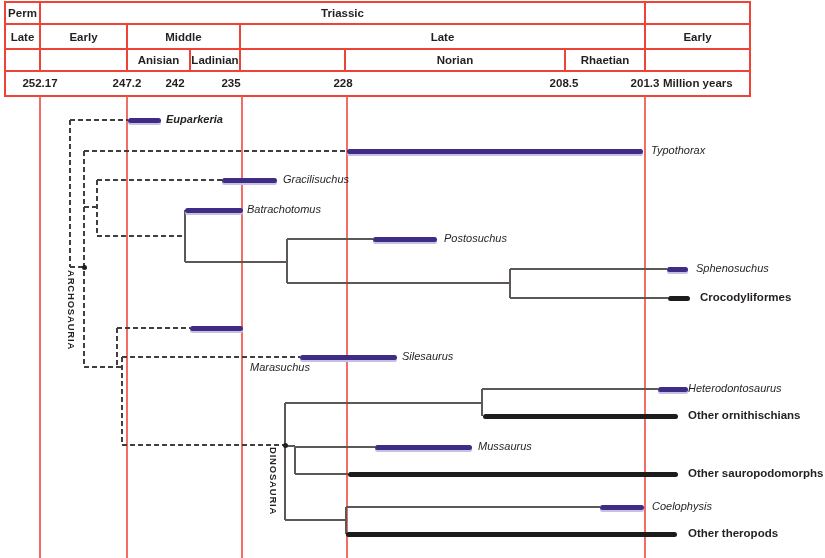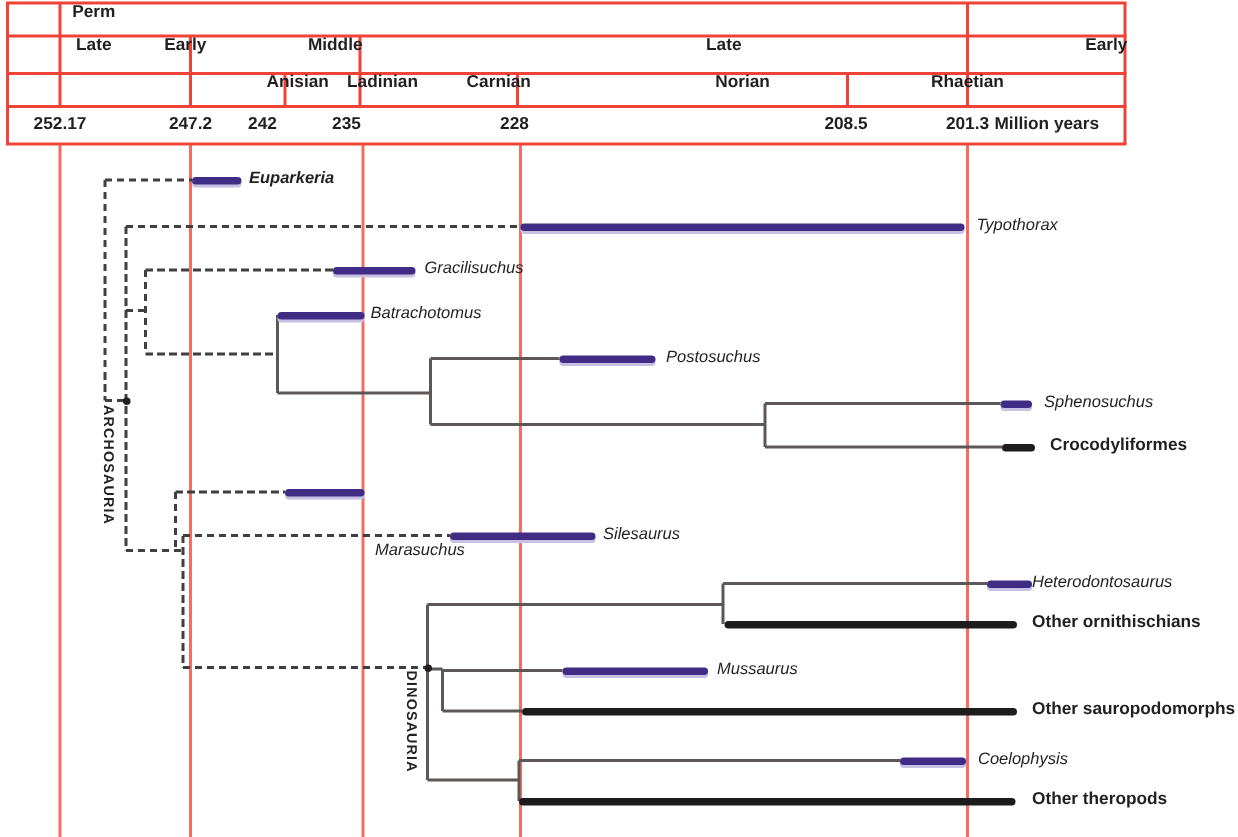--- a/index.html
+++ b/index.html
@@ -1,21 +1,21 @@
 <!DOCTYPE html>
 <html><head>
 <meta charset="utf-8">
 <style>
   html,body{margin:0;padding:0;background:#ffffff;}
   #fig{position:relative;width:825px;height:558px;background:#fff;overflow:hidden;
        font-family:"Liberation Sans",sans-serif;}
   .hred,.vred{position:absolute;background:#ef4338;}
   .vgrid{position:absolute;background:#f05348;opacity:.85;}
-  .cell{position:absolute;display:flex;align-items:flex-start;justify-content:center;
-        font-weight:700;font-size:11.5px;color:#231f20;letter-spacing:0;margin-left:40px;}
+  .cell{position:absolute;display:flex;align-items:center;justify-content:center;
+        font-weight:700;font-size:11.5px;color:#231f20;letter-spacing:0;}
   .cell.dual{justify-content:space-between;padding:0 4px;box-sizing:border-box;}
   .tick{position:absolute;transform:translateX(-50%);font-weight:700;font-size:11.5px;color:#231f20;white-space:nowrap;}
   .unit{position:absolute;font-weight:700;font-size:11.5px;color:#231f20;white-space:nowrap;}
   .eh-d{position:absolute;height:1.5px;background:repeating-linear-gradient(90deg,#3f3f3f 0 5px,transparent 5px 8px);}
   .ev-d{position:absolute;width:1.5px;background:repeating-linear-gradient(180deg,#3f3f3f 0 5px,transparent 5px 8px);}
   .eh-s{position:absolute;height:1.4px;background:#5b5857;}
   .ev-s{position:absolute;width:1.4px;background:#5b5857;}
   .bar{position:absolute;height:5px;border-radius:2.5px;}
   .bar.p{background:#3e2c85;box-shadow:0 2px 0 #c6c0e2;}
   .bar.k{background:#1d1b1c;}
@@ -34,20 +34,23 @@
     <div class="hred" style="position: absolute; left: 4px; top: 23px; width: 747px; height: 2px;"></div>
     <div class="hred" style="position: absolute; left: 4px; top: 48px; width: 747px; height: 2px;"></div>
     <div class="hred" style="position: absolute; left: 4px; top: 70px; width: 747px; height: 2px;"></div>
     <div class="hred" style="position: absolute; left: 4px; top: 95px; width: 747px; height: 2px;"></div>
     <div class="vred" style="position: absolute; left: 4px; top: 2px; width: 2px; height: 22px;"></div>
     <div class="vred" style="position: absolute; left: 39px; top: 2px; width: 2px; height: 22px;"></div>
     <div class="vred" style="position: absolute; left: 644px; top: 2px; width: 2px; height: 22px;"></div>
     <div class="vred" style="position: absolute; left: 749px; top: 2px; width: 2px; height: 22px;"></div>
     <div class="cell" style="left: 5px; top: 2px; width: 35px; height: 22px;">
       <span>Perm</span>
+    </div>
+    <div class="cell" style="left: 40px; top: 2px; width: 605px; height: 22px;">
+      <span>Triassic</span>
     </div>
     <div class="vred" style="position: absolute; left: 4px; top: 24px; width: 2px; height: 25px;"></div>
     <div class="vred" style="position: absolute; left: 39px; top: 24px; width: 2px; height: 25px;"></div>
     <div class="vred" style="position: absolute; left: 126px; top: 24px; width: 2px; height: 25px;"></div>
     <div class="vred" style="position: absolute; left: 239px; top: 24px; width: 2px; height: 25px;"></div>
     <div class="vred" style="position: absolute; left: 644px; top: 24px; width: 2px; height: 25px;"></div>
     <div class="vred" style="position: absolute; left: 749px; top: 24px; width: 2px; height: 25px;"></div>
     <div class="cell" style="left: 5px; top: 24px; width: 35px; height: 25px;">
       <span>Late</span>
     </div>
@@ -70,23 +73,20 @@
     <div class="vred" style="position: absolute; left: 239px; top: 49px; width: 2px; height: 22px;"></div>
     <div class="vred" style="position: absolute; left: 344px; top: 49px; width: 2px; height: 22px;"></div>
     <div class="vred" style="position: absolute; left: 564px; top: 49px; width: 2px; height: 22px;"></div>
     <div class="vred" style="position: absolute; left: 644px; top: 49px; width: 2px; height: 22px;"></div>
     <div class="vred" style="position: absolute; left: 749px; top: 49px; width: 2px; height: 22px;"></div>
     <div class="cell" style="left: 127px; top: 49px; width: 63px; height: 22px;">
       <span>Anisian</span>
     </div>
     <div class="cell" style="left: 190px; top: 49px; width: 50px; height: 22px;">
       <span>Ladinian</span>
-    </div>
-    <div class="cell" style="left: 240px; top: 49px; width: 105px; height: 22px;">
-      <span>Carnian</span>
     </div>
     <div class="cell" style="left: 345px; top: 49px; width: 220px; height: 22px;">
       <span>Norian</span>
     </div>
     <div class="cell" style="left: 565px; top: 49px; width: 80px; height: 22px;">
       <span>Rhaetian</span>
     </div>
     <div class="vred" style="position: absolute; left: 4px; top: 71px; width: 2px; height: 25px;"></div>
     <div class="vred" style="position: absolute; left: 749px; top: 71px; width: 2px; height: 25px;"></div>
     <div class="tick" style="left: 40px; top: 77px;">252.17</div>

